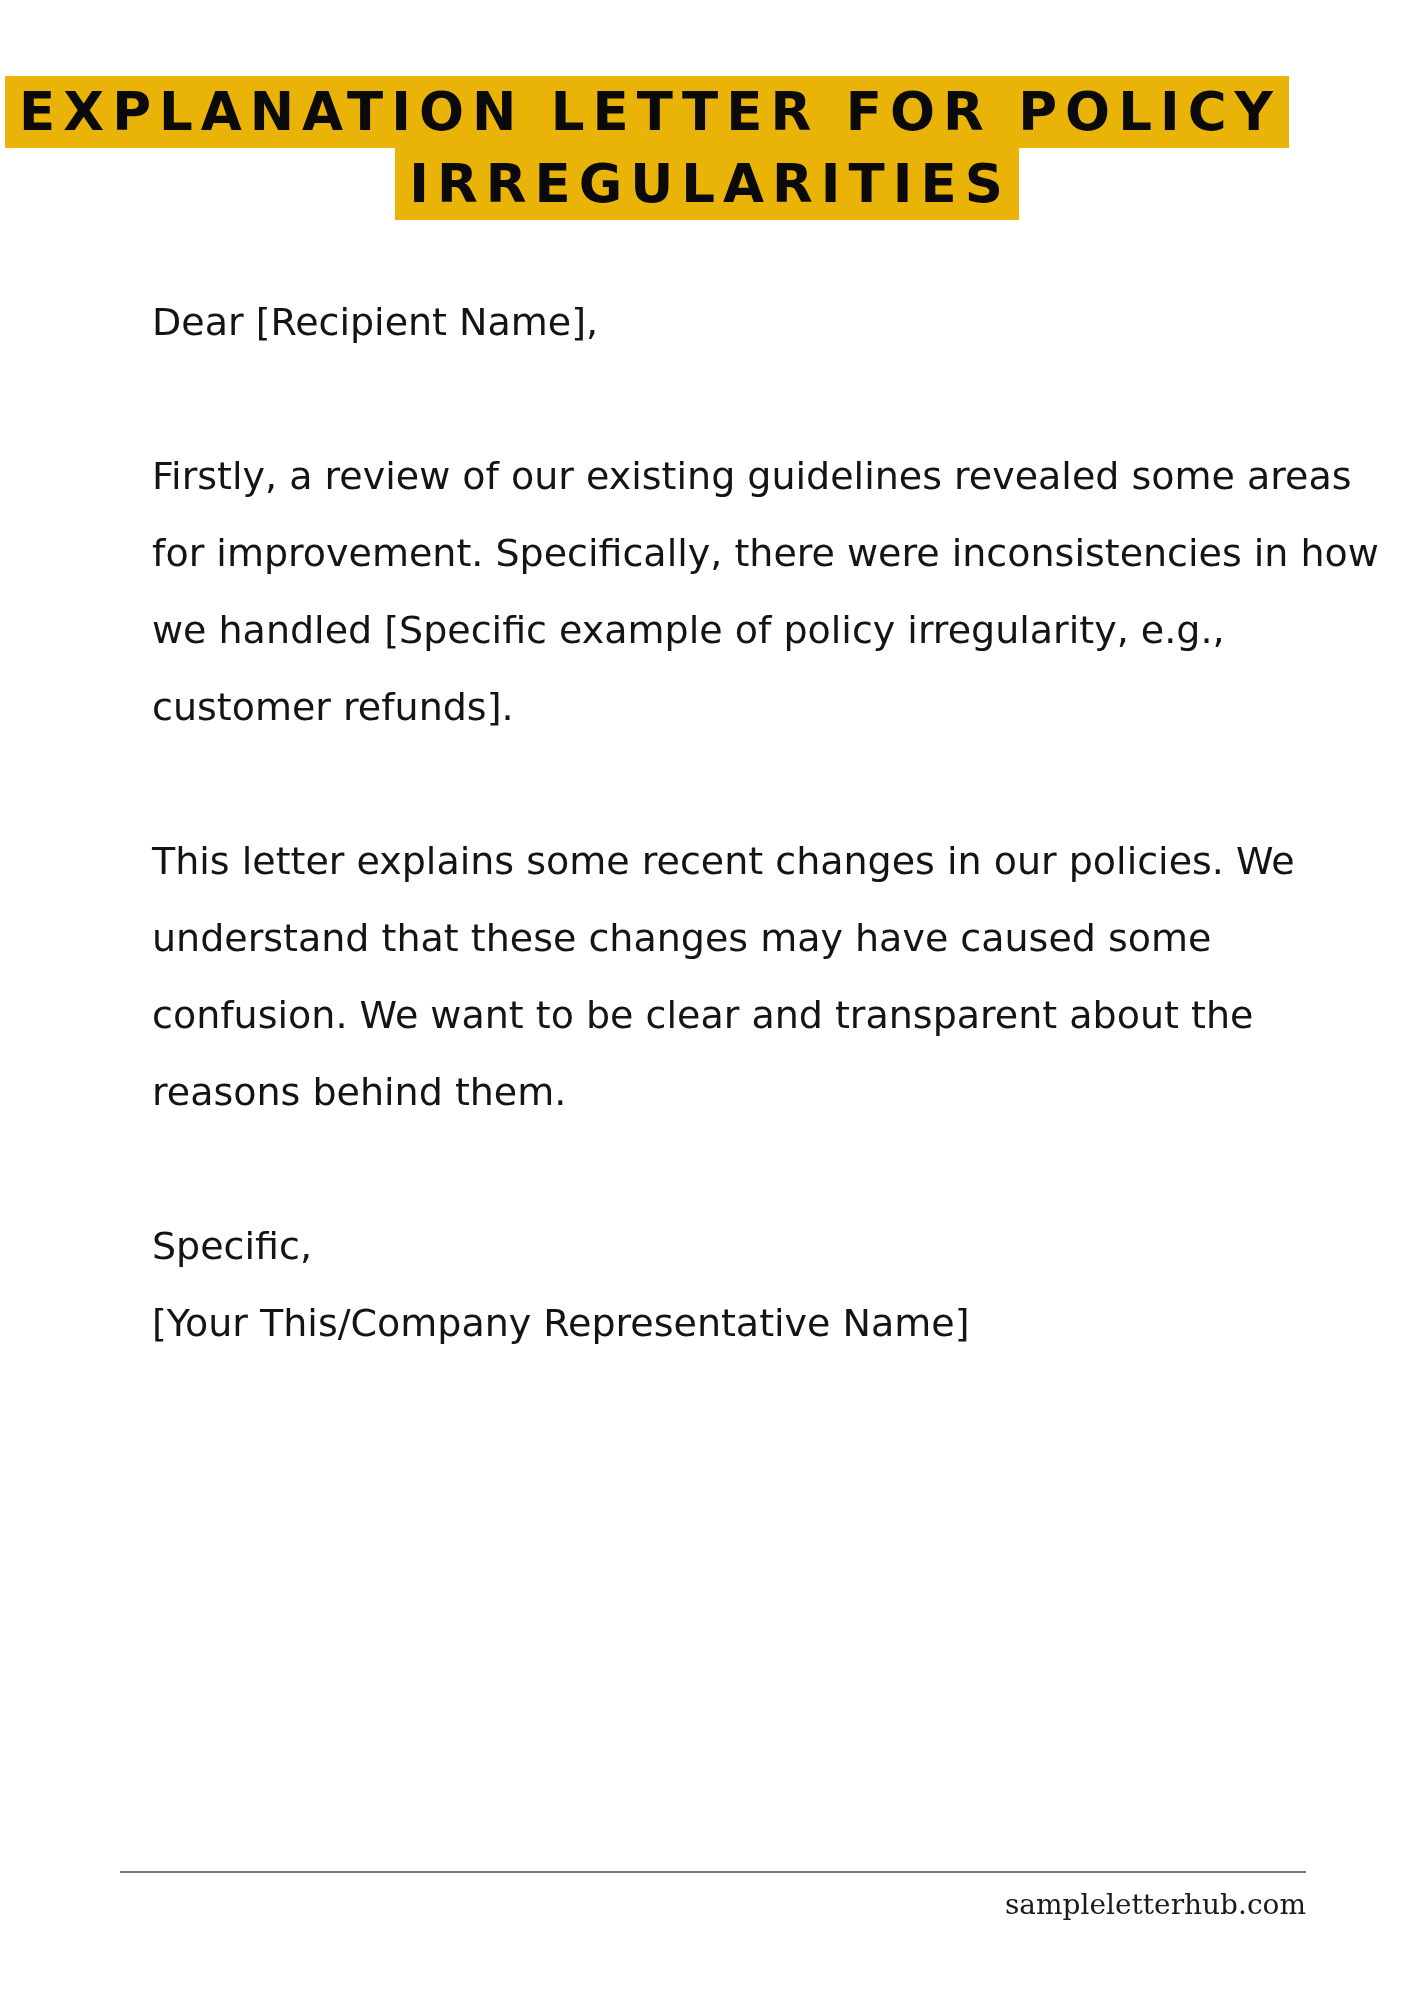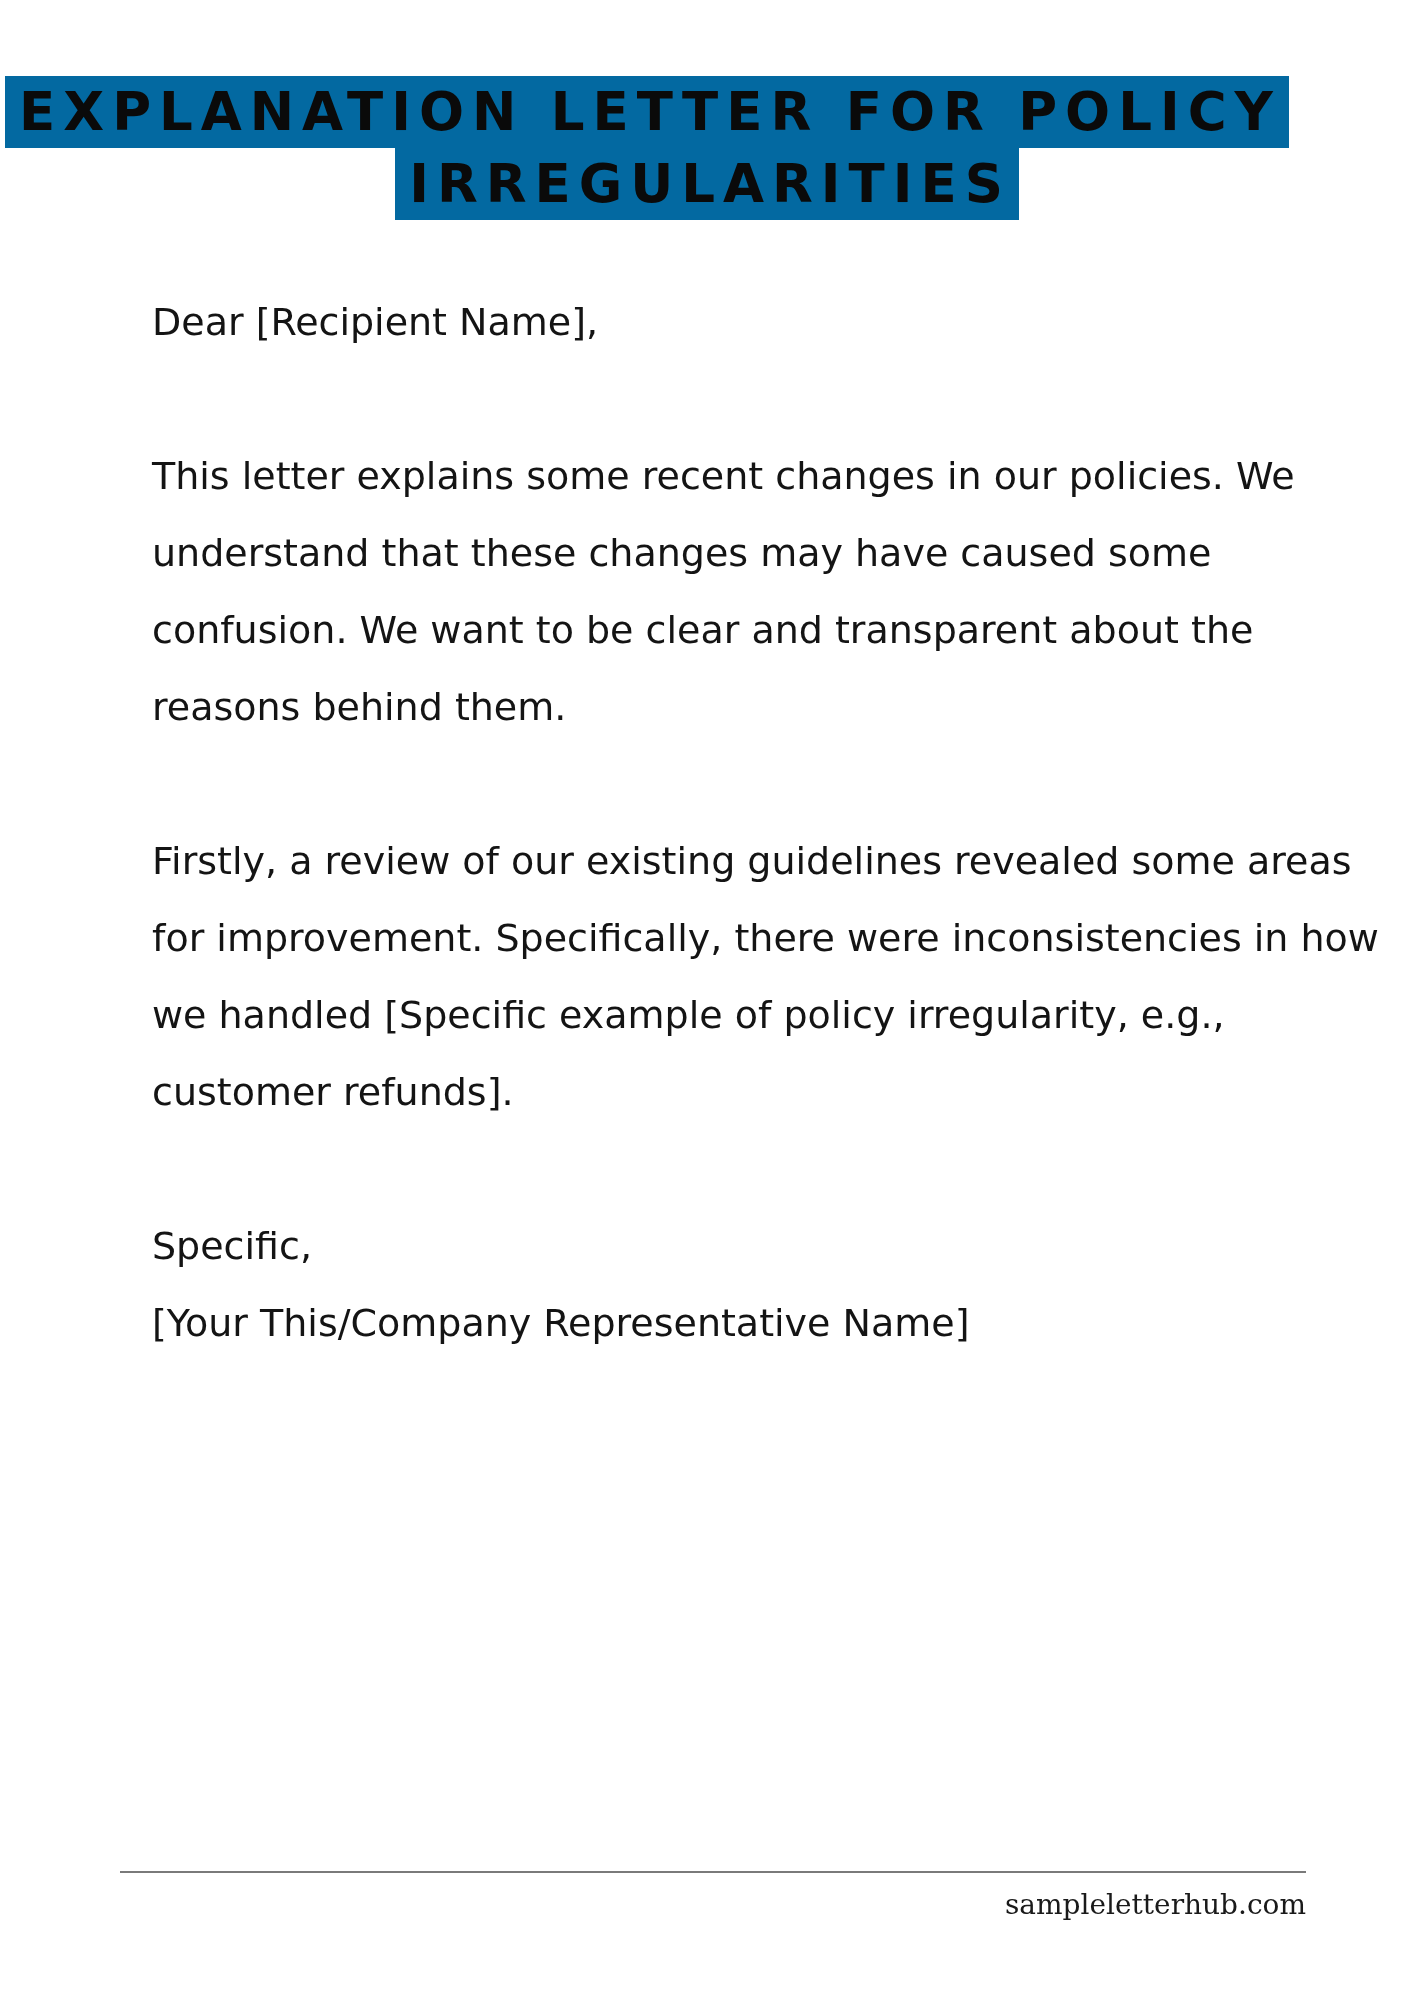--- a/index.html
+++ b/index.html
@@ -1,35 +1,35 @@
 <!DOCTYPE html>
 <html><head>
   <meta charset="utf-8">
   <style>
     html, body { margin:0; padding:0; background:#ffffff; }
     body { width:1414px; height:2000px; position:relative; overflow:hidden; color:#111111; }
     .title-wrap { position:absolute; top:76px; left:0; width:1414px; text-align:center; }
-    .title-line { display:inline-block; background:#0369a1; font-family:"DejaVu Sans", sans-serif; font-weight:bold; font-size:53px; letter-spacing:8px; line-height:72px; padding:0 8px 0 14px; color:#0a0a0a; }
+    .title-line { display:inline-block; background:#eab308; font-family:"DejaVu Sans", sans-serif; font-weight:bold; font-size:53px; letter-spacing:8px; line-height:72px; padding:0 8px 0 14px; color:#0a0a0a; }
     .title-l1 { margin-left:-120px; }
     .body { position:absolute; left:120px; top:284px; width:1230px; font-family:"DejaVu Sans", sans-serif; font-size:38px; line-height:77px; color:#141414;margin-left:32px; }
     .para { margin:0 0 77px 0; }
     .sig { margin:0; }
     .rule { position:absolute; left:120px; top:1871px; width:1186px; height:2px; background:#7a7a7a; }
     .footer { position:absolute; right:108px; top:1888px; font-family:"DejaVu Serif", serif; font-size:28px; color:#1a1a1a; letter-spacing:0px; }
   </style>
 </head>
 <body>
 
 <div class="title-wrap">
   <div><span class="title-line title-l1">EXPLANATION LETTER FOR POLICY</span></div>
   <div><span class="title-line">IRREGULARITIES</span></div>
 </div>
 
 <div class="body">
   <p class="para">Dear [Recipient Name],</p>
+  <p class="para">Firstly, a review of our existing guidelines revealed some areas for improvement. Specifically, there were inconsistencies in how we handled [Specific example of policy irregularity, e.g., customer refunds].</p>
   <p class="para">This letter explains some recent changes in our policies. We understand that these changes may have caused some confusion. We want to be clear and transparent about the reasons behind them.</p>
-  <p class="para">Firstly, a review of our existing guidelines revealed some areas for improvement. Specifically, there were inconsistencies in how we handled [Specific example of policy irregularity, e.g., customer refunds].</p>
   <p class="sig">Specific,</p>
   <p class="sig">[Your This/Company Representative Name]</p>
 </div>
 
 <div class="rule"></div>
 <div class="footer">sampleletterhub.com</div>
 
 </body></html>

